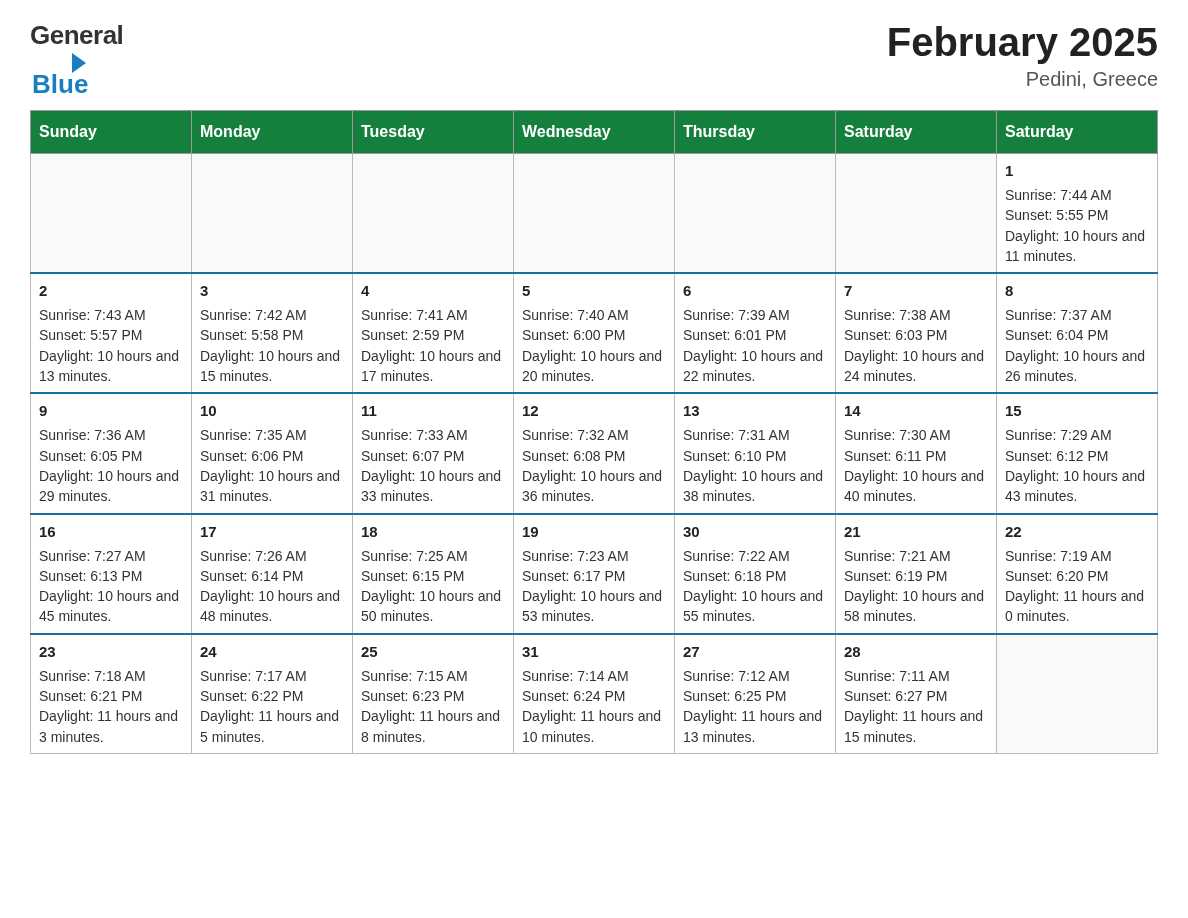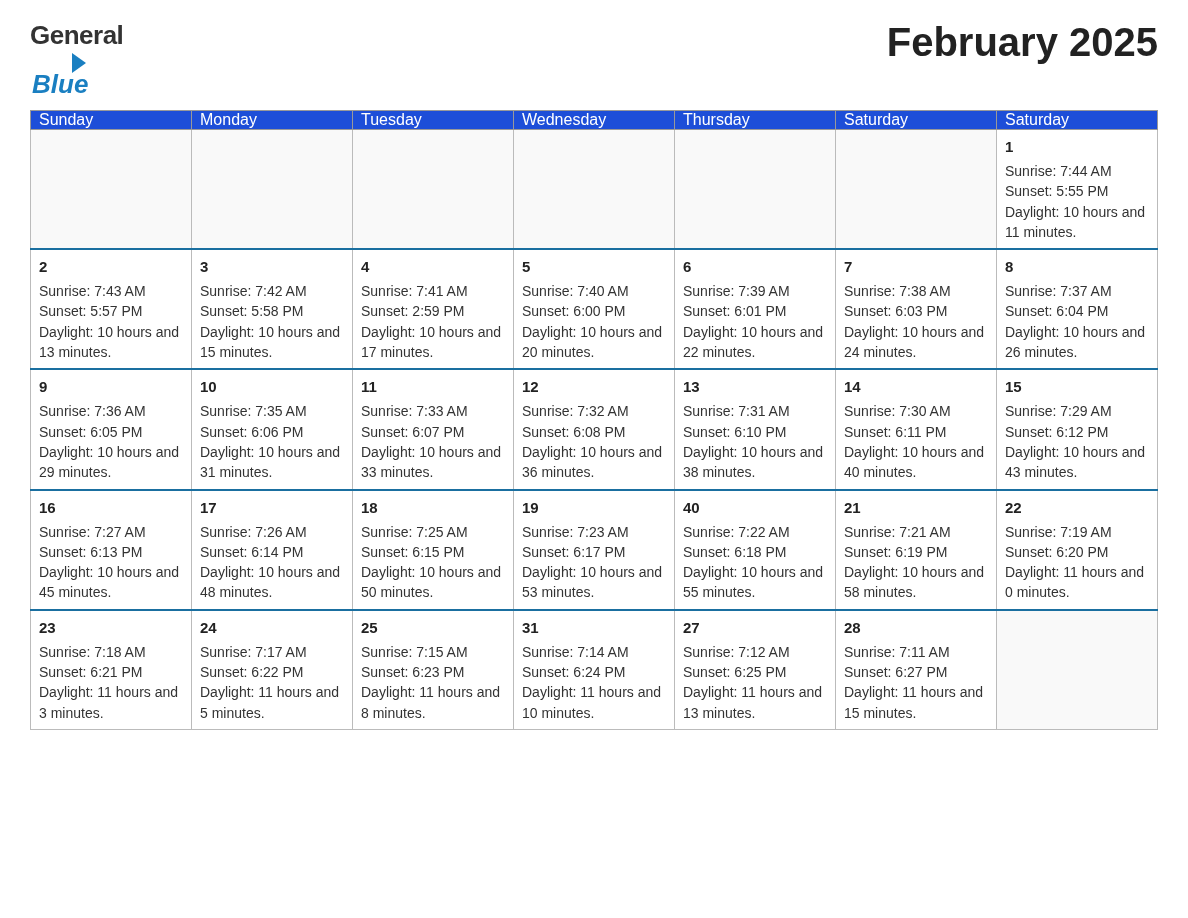--- a/index.html
+++ b/index.html
@@ -40,21 +40,20 @@
       border-bottom: 10px solid transparent;
       margin-left: 4px;
       margin-top: 2px;
     }
     .logo-blue {
       font-size: 26px;
       font-weight: bold;
       color: #1a7fc1;
       margin-top: -4px;
       padding-left: 2px;
-      font-style: italic;
     }
     .title-area {
       text-align: right;
     }
     .month-title {
       font-size: 40px;
       font-weight: bold;
       color: #222;
       line-height: 1.1;
     }
@@ -62,25 +61,25 @@
       font-size: 20px;
       color: #555;
       margin-top: 4px;
     }
     .calendar {
       width: 100%;
       border-collapse: collapse;
       border: 1px solid #999;
     }
     .calendar th {
-      background-color: #1d4ed8;
+      background-color: #15803d;
       color: #fff;
       font-size: 16px;
-      font-weight: normal;
-      padding: 0 8px;
+      font-weight: bold;
+      padding: 12px 8px;
       text-align: left;
       border: 1px solid #999;
     }
     .calendar td {
       vertical-align: top;
       border: 1px solid #bbb;
       padding: 6px 8px;
       width: 14.28%;
       min-height: 110px;
       font-size: 13px;
@@ -112,20 +111,21 @@
 <div class="header">
   <div class="logo">
     <div class="logo-top">
       <span class="logo-general">General</span>
       <div class="logo-arrow"></div>
     </div>
     <span class="logo-blue">Blue</span>
   </div>
   <div class="title-area">
     <div class="month-title">February 2025</div>
+    <div class="subtitle">Pedini, Greece</div>
   </div>
 </div>
 
 <table class="calendar">
   <thead>
     <tr>
       <th>Sunday</th>
       <th>Monday</th>
       <th>Tuesday</th>
       <th>Wednesday</th>
@@ -275,21 +275,21 @@
 and 50 minutes.</div>
         </td>
         <td>
           <span class="day-num">19</span>
           <div class="day-info">Sunrise: 7:23 AM
 Sunset: 6:17 PM
 Daylight: 10 hours
 and 53 minutes.</div>
         </td>
         <td>
-          <span class="day-num">40</span>
+          <span class="day-num">30</span>
           <div class="day-info">Sunrise: 7:22 AM
 Sunset: 6:18 PM
 Daylight: 10 hours
 and 55 minutes.</div>
         </td>
         <td>
           <span class="day-num">21</span>
           <div class="day-info">Sunrise: 7:21 AM
 Sunset: 6:19 PM
 Daylight: 10 hours

